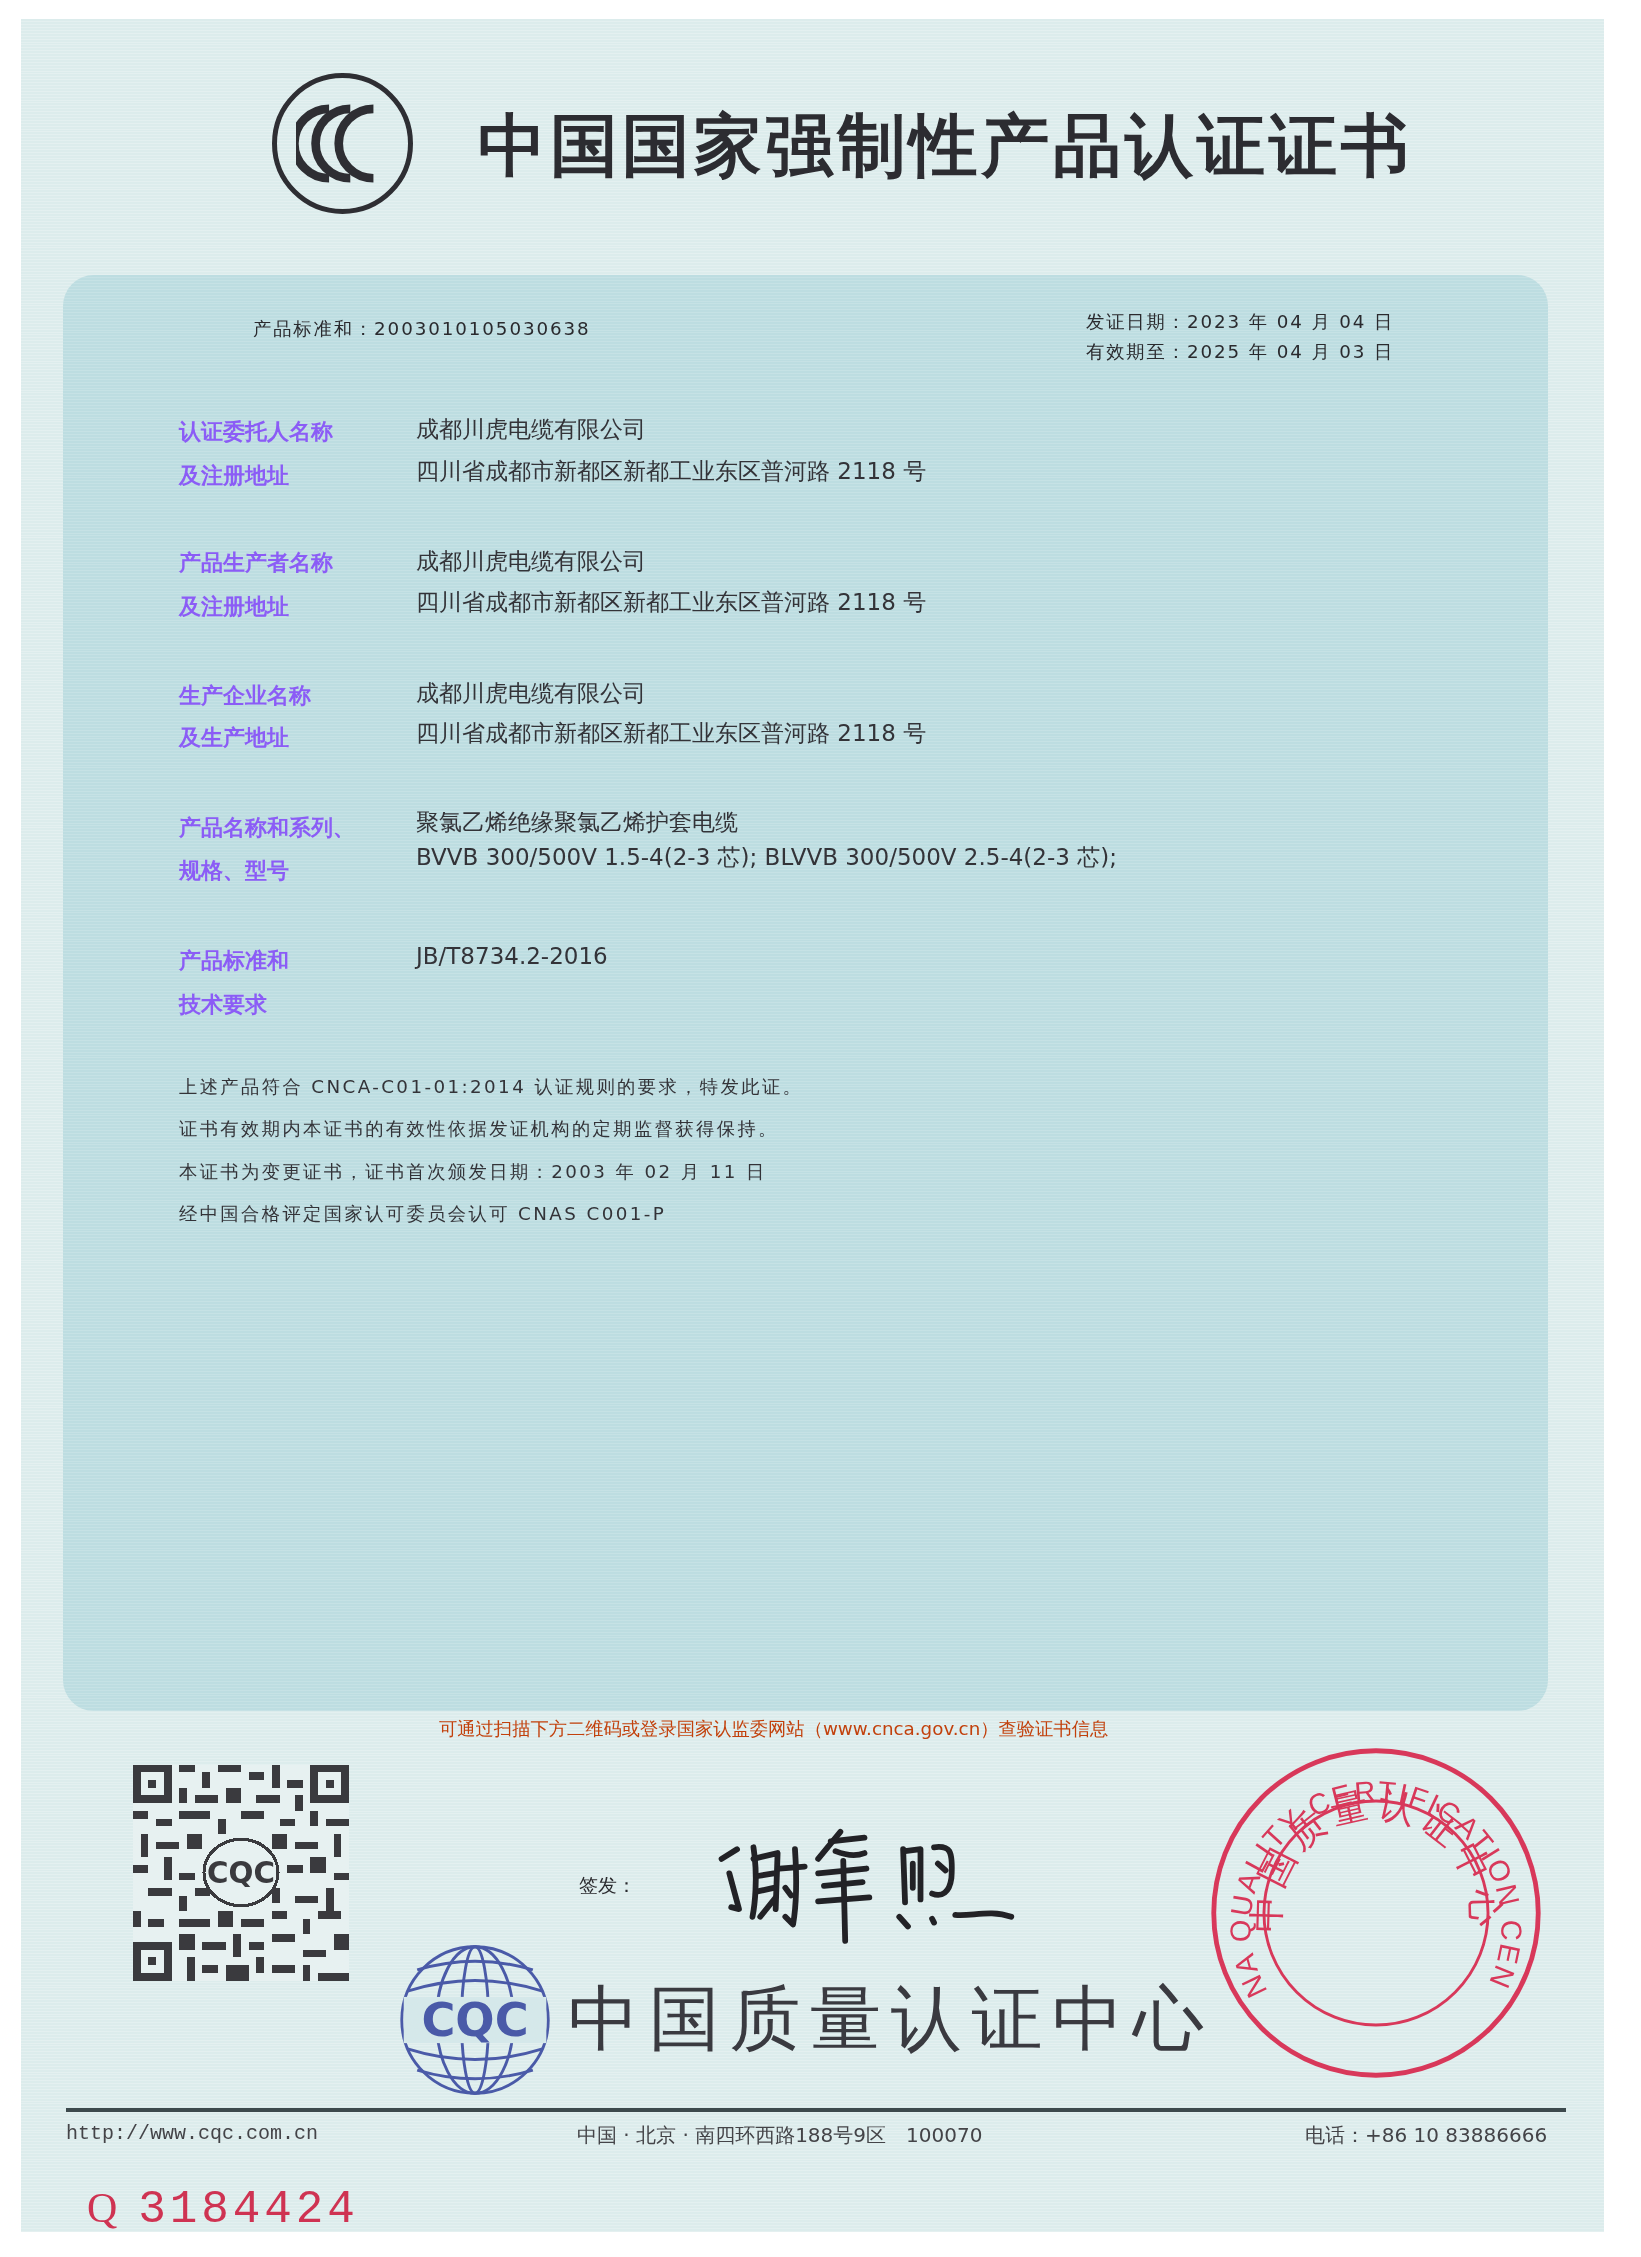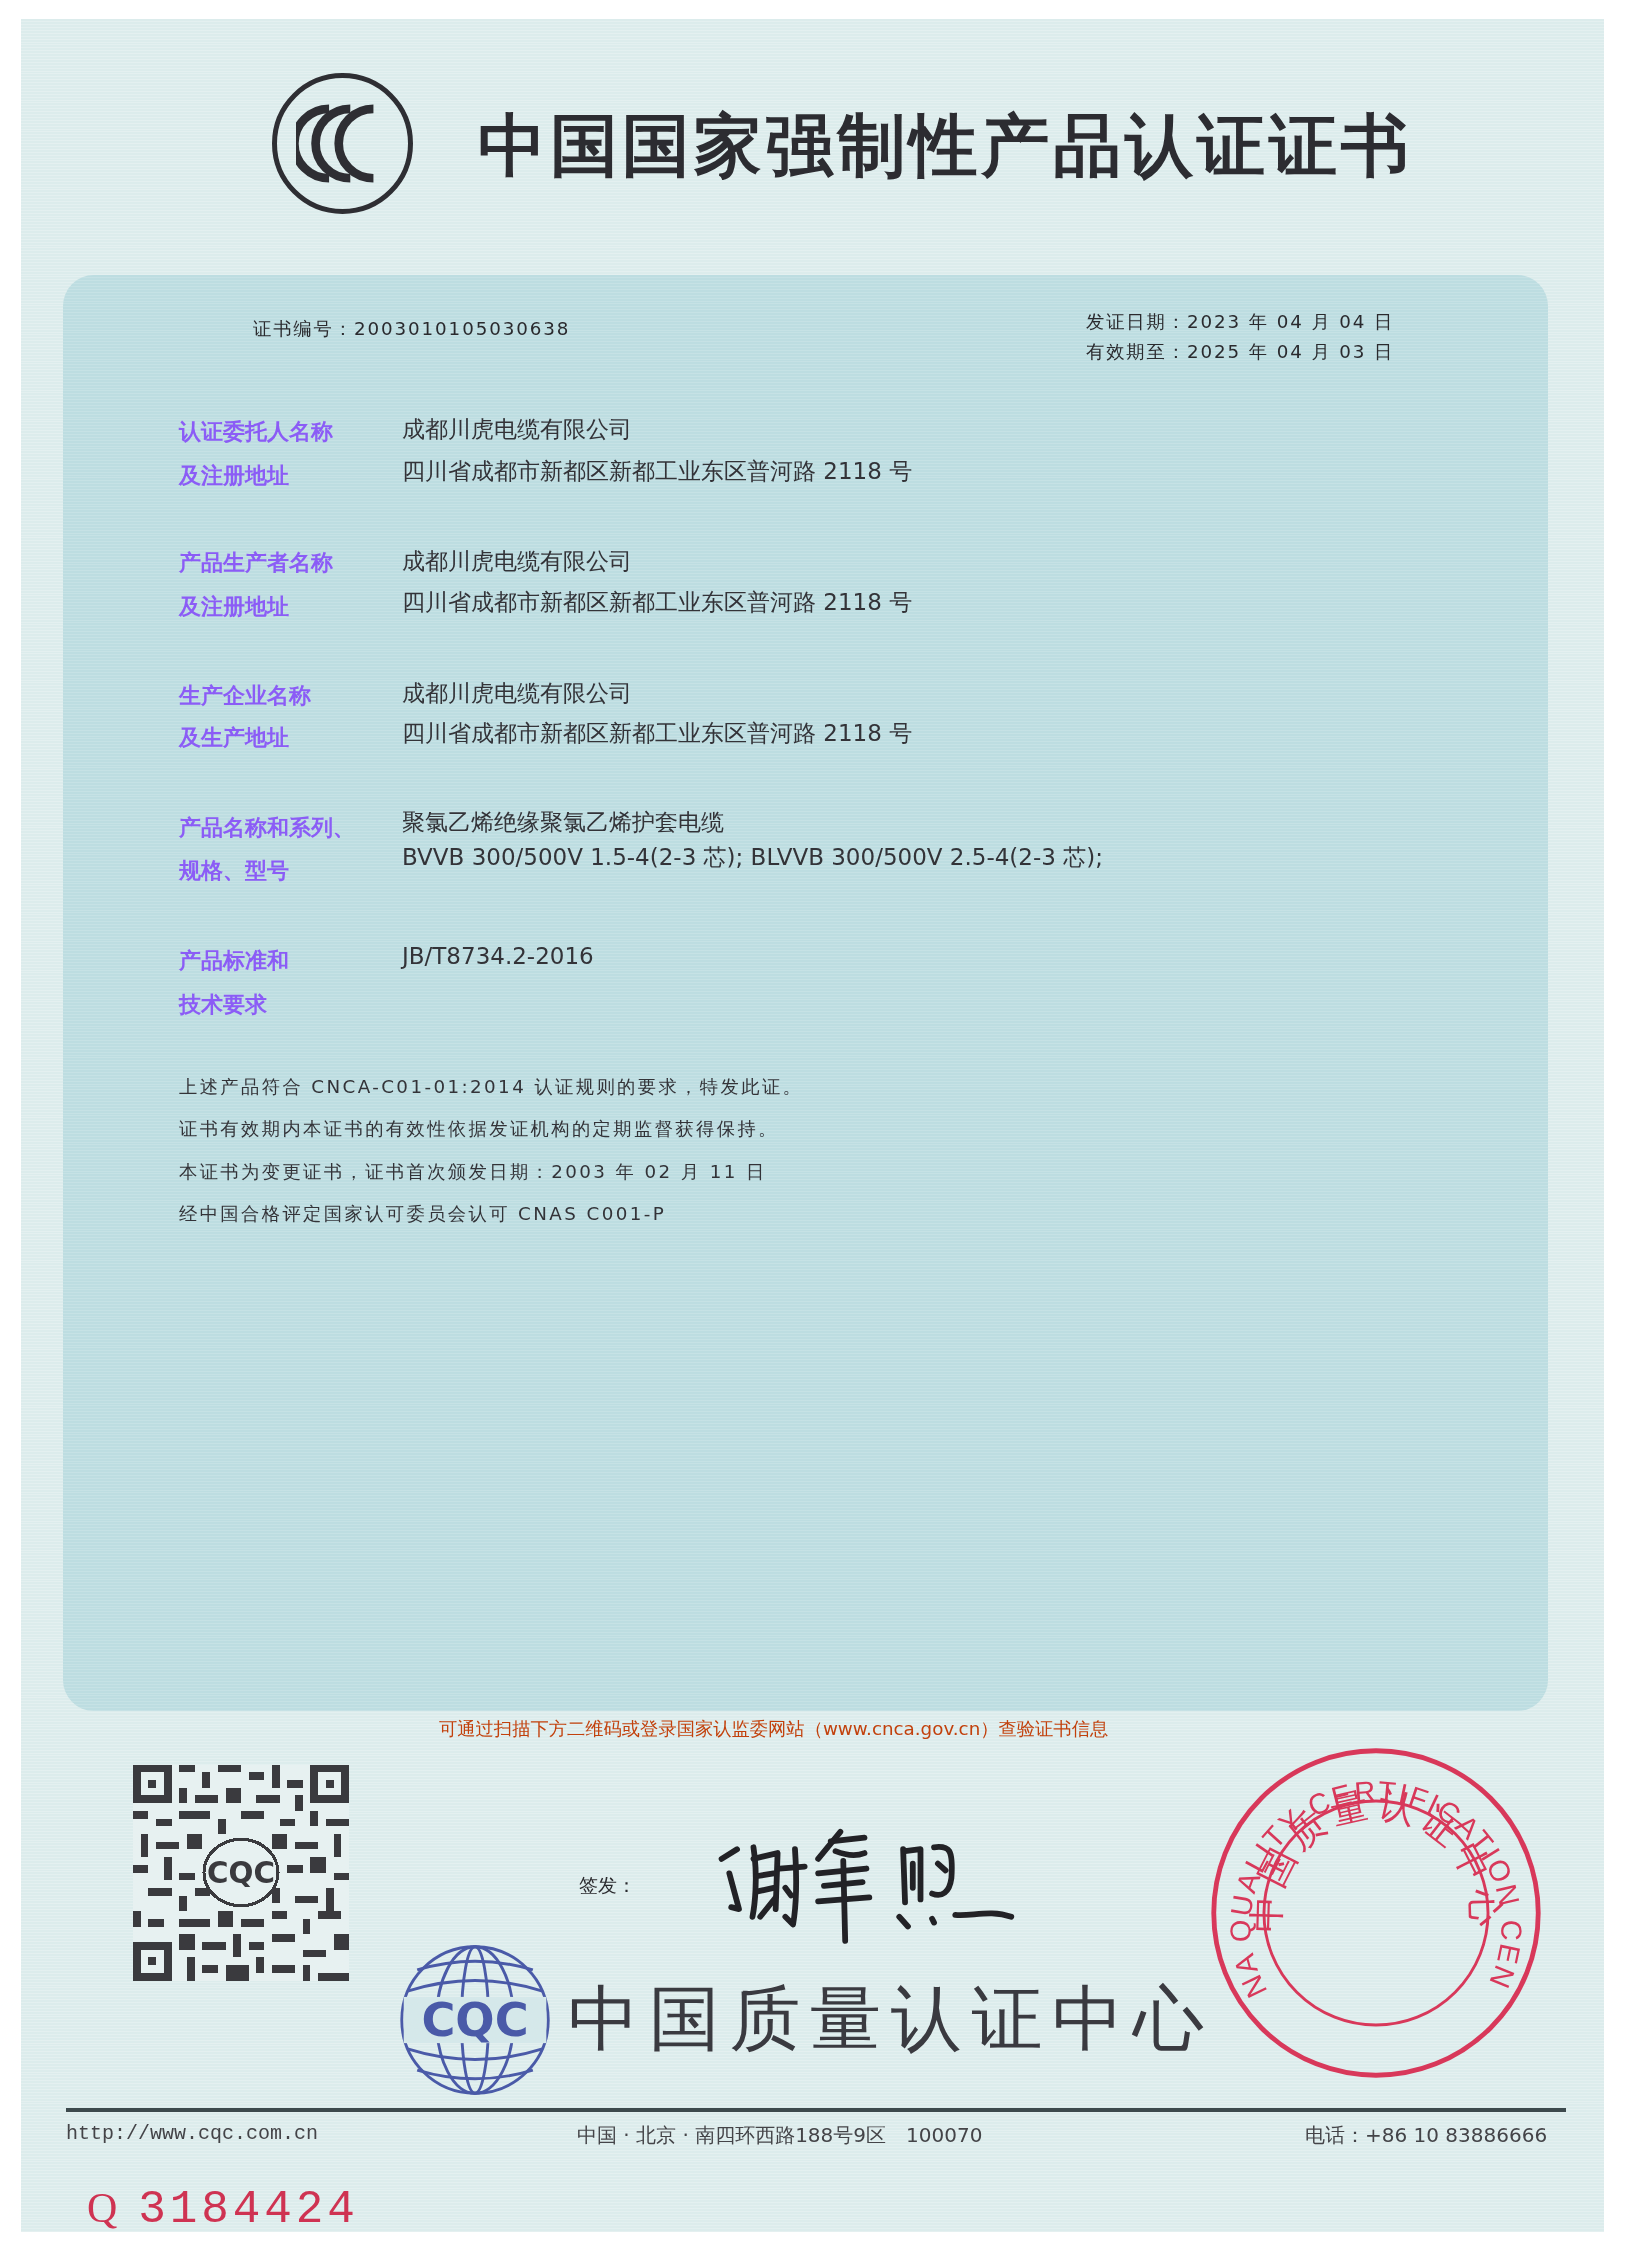--- a/index.html
+++ b/index.html
@@ -18,21 +18,21 @@
   .ccc-logo svg { position: absolute; left: 19.3px; top: 25px; }
   .title { left: 478px; top: 97px; font-size: 68px; font-weight: bold; letter-spacing: 3.9px; color: #2c2c31; line-height: 97px; white-space: nowrap; }
   
   .panel {
     left: 63px; top: 275px; width: 1485px; height: 1436px; border-radius: 31px;
     background-color: #bddde1;
     background-image: repeating-linear-gradient(0deg, rgba(255,255,255,0.14) 0px, rgba(255,255,255,0.14) 1px, rgba(0,0,0,0) 1px, rgba(0,0,0,0) 2.9px);
   }
   .mono-small { font-size: 18.3px; letter-spacing: 1.9px; white-space: nowrap; color: #2a2a2e; }
   .label { left: 179px; font-size: 22px; font-weight: bold; white-space: nowrap; color: #8b5cf6; }
-  .value { left: 402px; font-size: 23px; white-space: nowrap; color: #333338; }
+  .value { left: 416px; font-size: 23px; white-space: nowrap; color: #333338; }
   .stmt { left: 179px; font-size: 18.3px; letter-spacing: 2.4px; white-space: nowrap; color: #333338; }
   .verify { left: 439px; top: 1716px; font-size: 18.3px; white-space: nowrap; color: #c2410c; }
   
   .qr { left: 133px; top: 1763px; width: 216px; height: 219px; }
   .sign-label { left: 579px; top: 1873px; font-size: 19px; white-space: nowrap; color: #2a2a2e; }
   .signature { left: 710px; top: 1820px; }
   .cqc-logo { left: 396px; top: 1941px; }
   .cqc-name { left: 568px; top: 1970px; font-size: 71px; letter-spacing: 9.7px; white-space: nowrap; color: #3a3a40; line-height: 97px; }
   .stamp { left: 1207px; top: 1744px; }
   .footer-line { left: 66px; top: 2108px; width: 1500px; height: 3.9px; background: #3d4a4d; }
@@ -51,21 +51,21 @@
     <path d="M34 6 A36 36 0 0 0 34 78" fill="none" stroke="#2e2e33" stroke-width="9"></path>
     <path d="M56 6 A36 36 0 0 0 56 78" fill="none" stroke="#2e2e33" stroke-width="9"></path>
     <path d="M80 6 A36 36 0 0 0 80 78" fill="none" stroke="#2e2e33" stroke-width="9"></path>
   </svg>
 </div>
 <div class="abs title">中国国家强制性产品认证证书</div>
 
 <div class="abs panel"></div>
 
 <div class="abs mono-small" style="left:253px; top:316px;">
-  <span>证书编号：</span><span>2003010105030638</span>
+  <span>产品标准和：</span><span>2003010105030638</span>
 </div>
 <div class="abs mono-small" style="left:1086px; top:309px;">
   <span>发证日期：</span><span>2023 年 04 月 04 日</span>
 </div>
 <div class="abs mono-small" style="left:1086px; top:339px;">
   <span>有效期至：</span><span>2025 年 04 月 03 日</span>
 </div>
 
 <div class="abs label" style="top:417px;">认证委托人名称</div>
 <div class="abs label" style="top:461px;">及注册地址</div>

